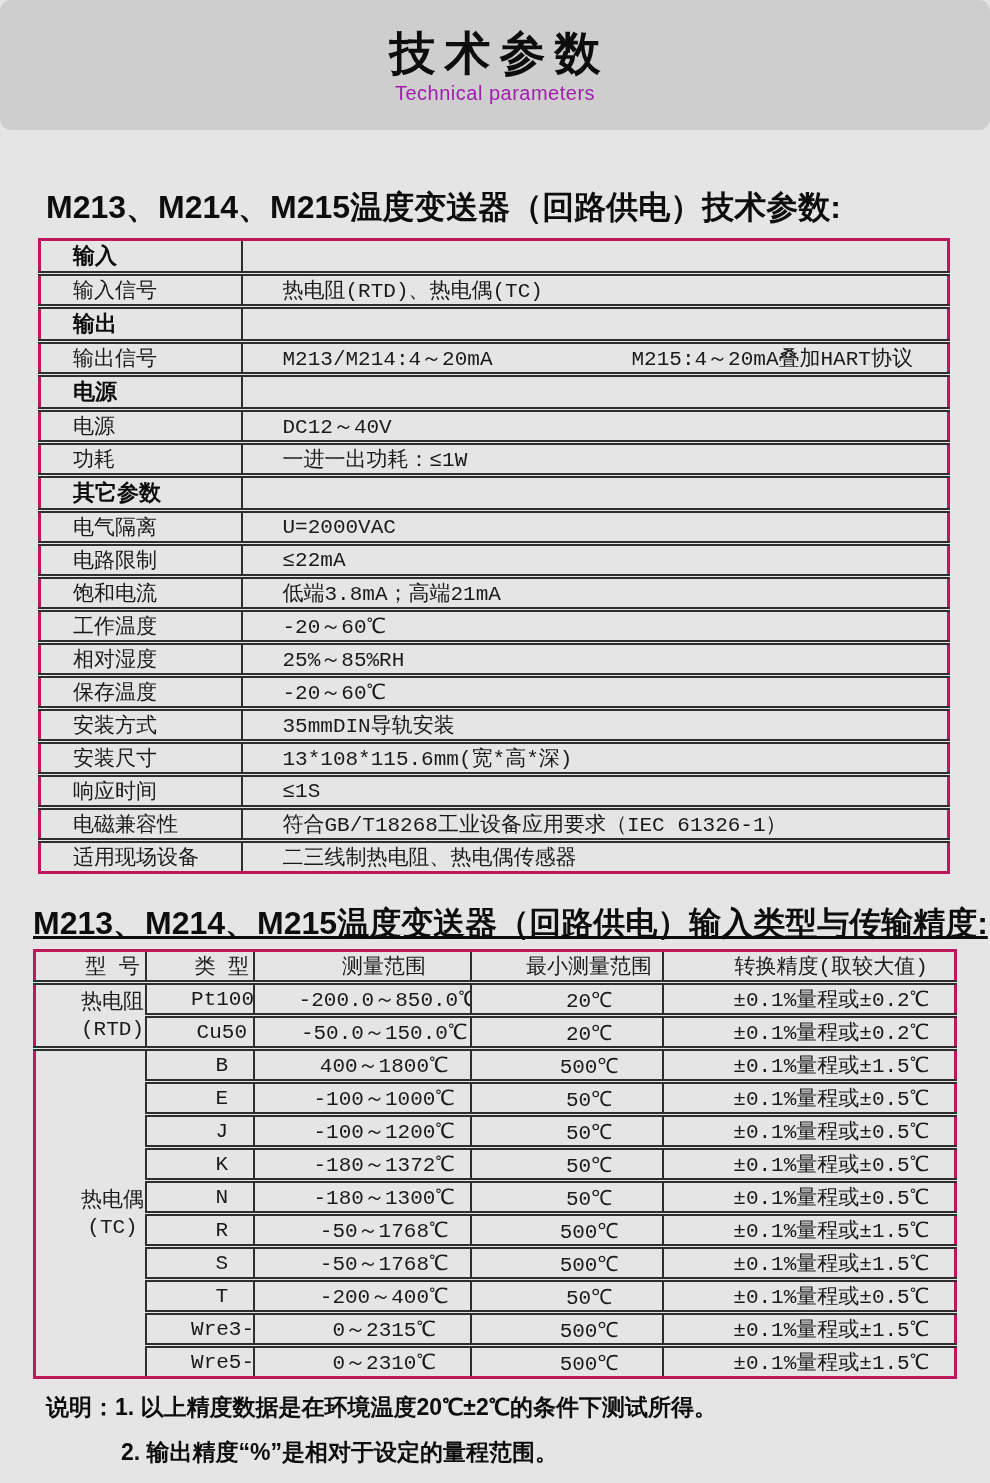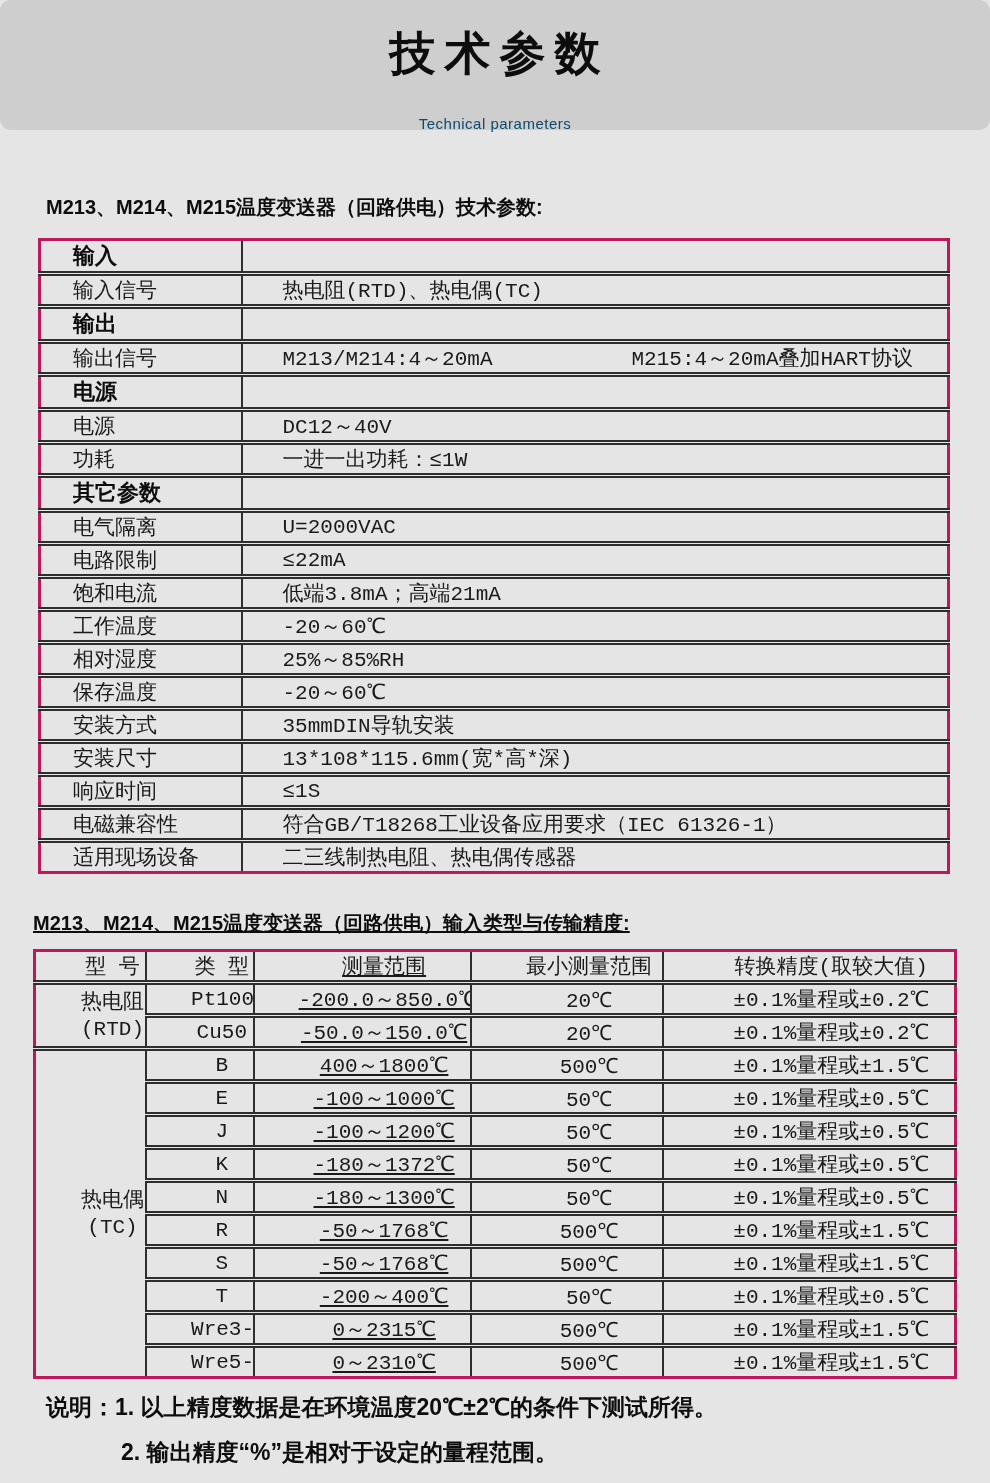--- a/index.html
+++ b/index.html
@@ -20,28 +20,27 @@
   }
   .title {
     font-size:46px;
     font-weight:bold;
     letter-spacing:9px;
     padding-left:9px;
     color:#0d0d0d;
     line-height:52px;
   }
   .subtitle {
-    font-size:15px;
-    color:#0c4a6e;
+    font-size:20px;
+    color:#a21caf;
     line-height:28px;
     letter-spacing:0.5px;
-    margin-top:31px;
   }
   .sec-heading {
-    font-size:20px;
+    font-size:32px;
     font-weight:bold;
     color:#0d0d0d;
     line-height:31px;
   }
   .h1 { margin:62px 0 15px 46px; }
   .h2x { margin:34px 0 10px 33px;text-decoration:underline; }
   table.t {
     border-collapse:collapse;
     border:3px solid #be185d;
     table-layout:fixed;
@@ -63,21 +62,21 @@
     font-family:"Liberation Sans", sans-serif;
     font-size:22px;
     color:#0d0d0d;
   }
   .t1 .c-value { padding-left:40px; }
   .t1 .v1 { display:inline-block; min-width:349px; }
   .t2 { margin-left:33px; width:924px; }
   .t2 td { text-align:center;padding-left:44px; }
   .t2 .w1 { width:110px; }
   .t2 .w2 { width:106px; }
-  .t2 .w3 { width:214px;text-decoration:underline; }
+  .t2 .w3 { width:214px; }
   .t2 .w4 { width:190px; }
   .t2 .w5 { width:288px; }
   .t2 .c-model div { line-height:27px; }
   .notes {
     margin:13px 0 0 46px;
     font-weight:bold;
     font-size:23px;
     color:#0d0d0d;
   }
   .note-line { line-height:30px; margin-bottom:15px; white-space:nowrap; }

